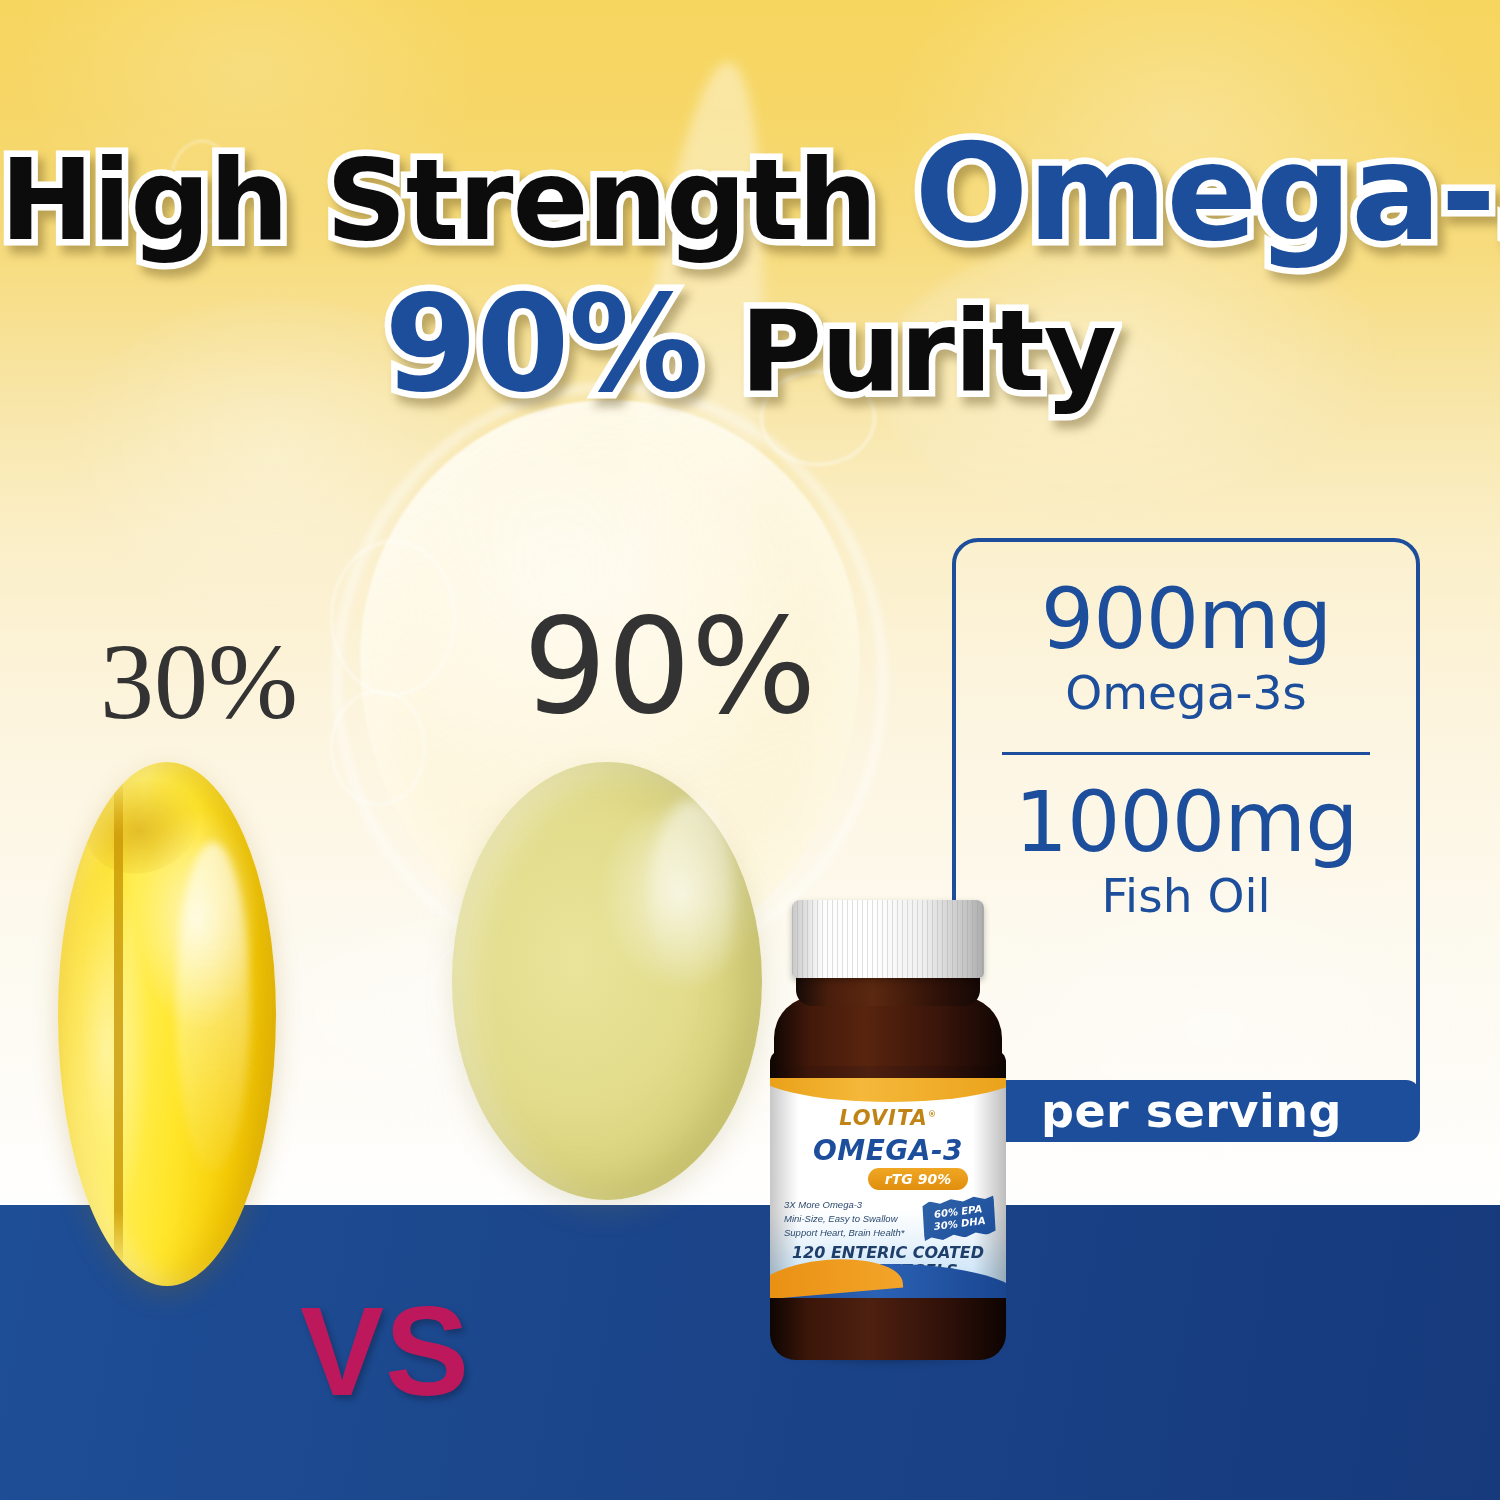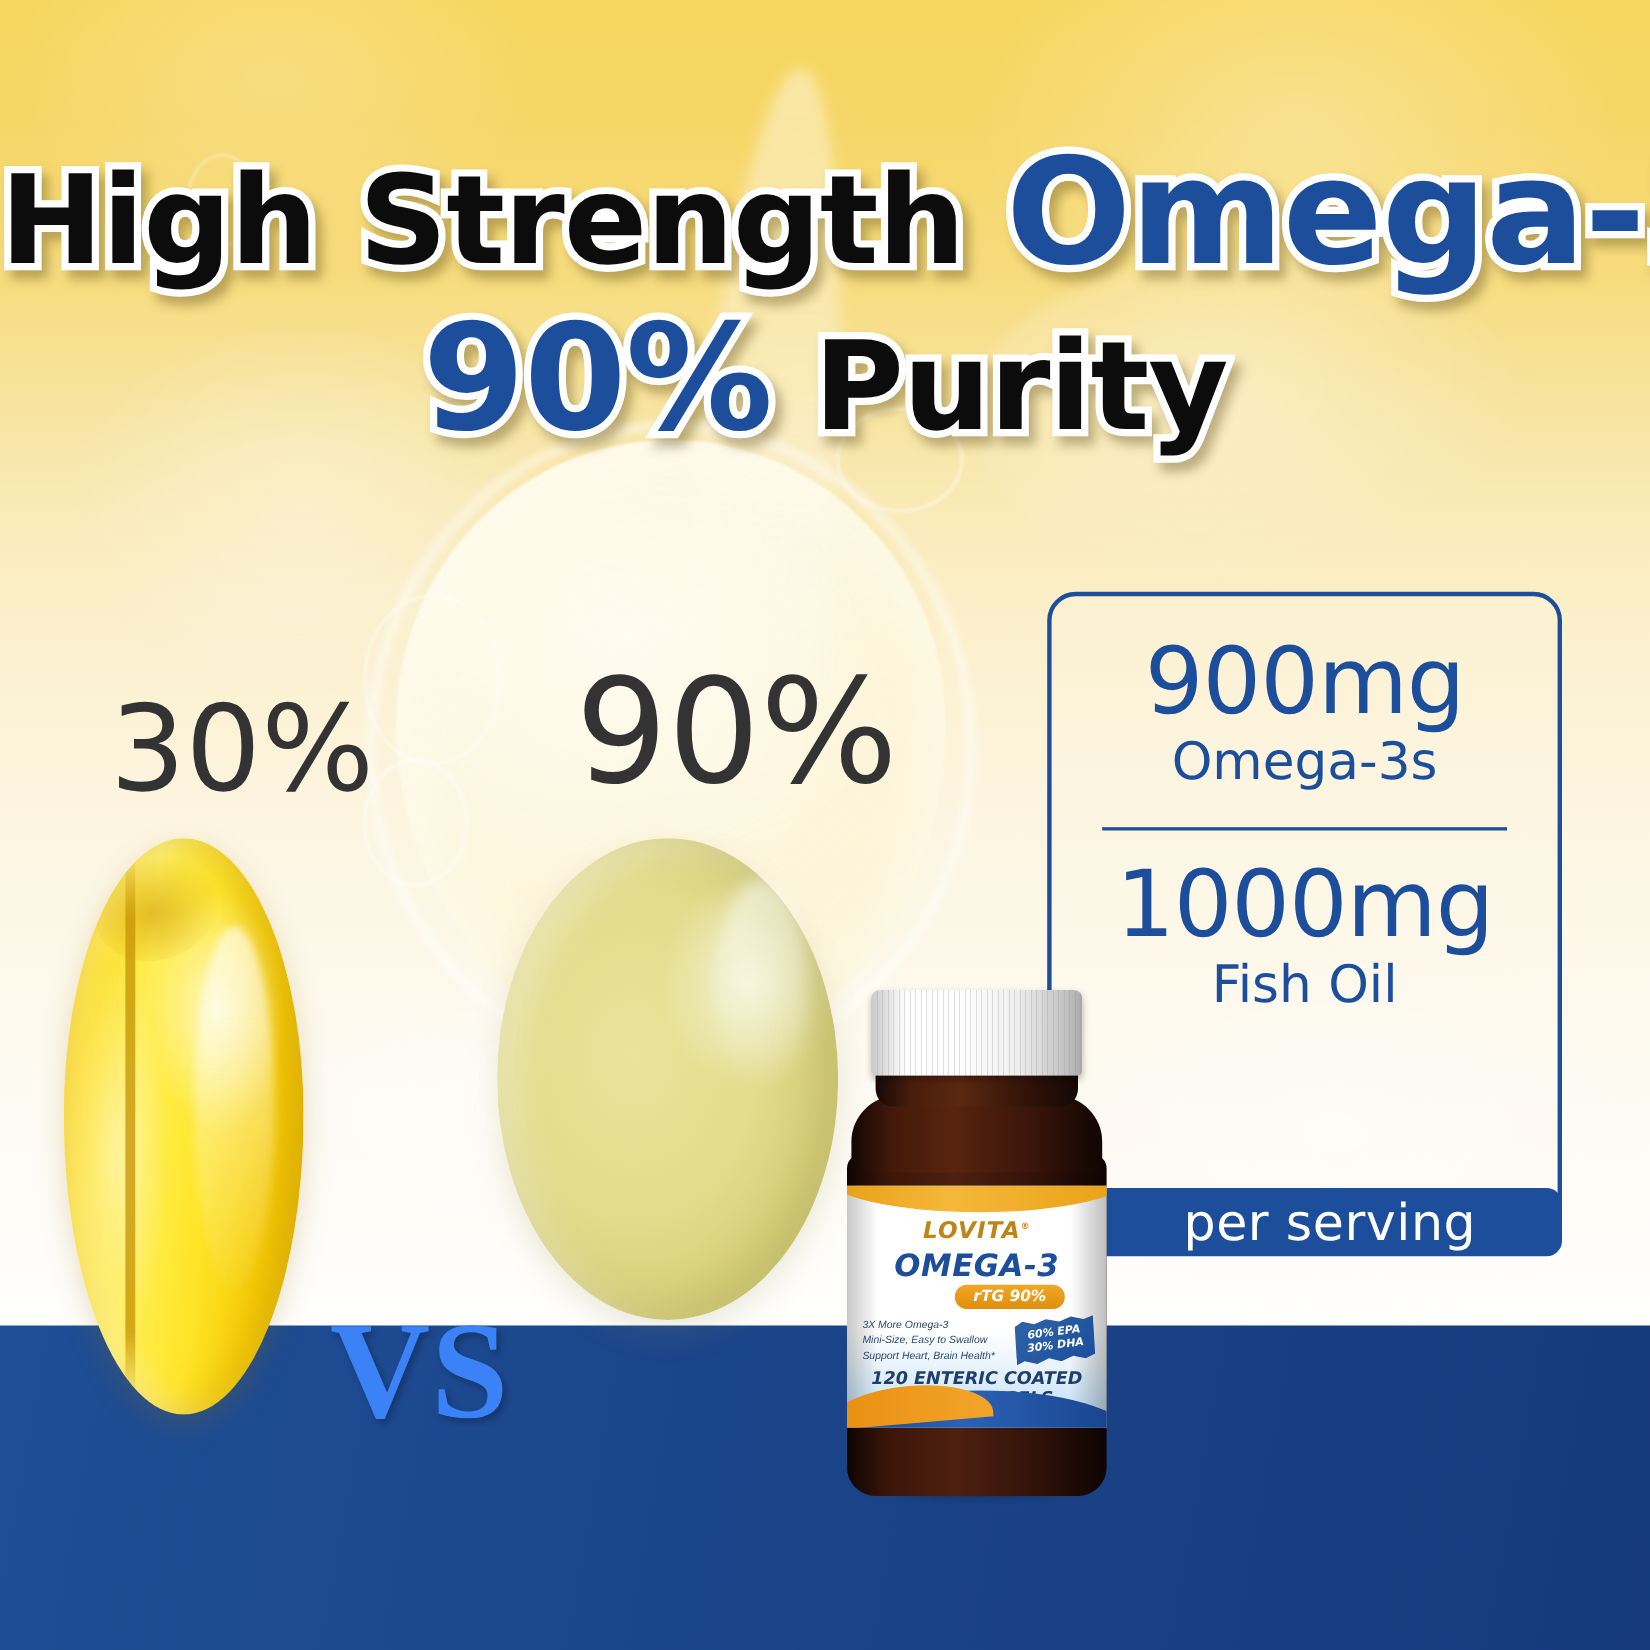--- a/index.html
+++ b/index.html
@@ -86,21 +86,21 @@
   }
   .hl-blk{color:#0C0C0C;}
   .hl-blu{color:#1C4E9C;}
   .hl-big{font-size:134px;}
 
   
   .pct{
     position:absolute;color:#333333;font-weight:normal;
     font-family:"DejaVu Sans", sans-serif;line-height:1;
   }
-  .pct30{left:100px;top:628px;font-size:108px;}
+  .pct30{left:100px;top:628px;font-size:108px;font-family:Liberation Serif, serif;}
   .pct90{left:523px;top:600px;font-size:132px;}
 
   
   .gel30{
     position:absolute;left:58px;top:762px;width:218px;height:524px;
     border-radius:50% / 48% 48% 52% 52%;
     background:
       radial-gradient(ellipse 46% 34% at 64% 30%, rgba(255,255,255,.72), rgba(255,255,255,0) 62%),
       radial-gradient(ellipse 30% 50% at 22% 55%, rgba(255,245,170,.85), rgba(255,245,170,0) 70%),
       linear-gradient(95deg,#F2C500 0%, #FCDC1A 14%, #FFEE55 34%, #FFE62B 56%, #F7CE06 78%, #E5B400 100%);
@@ -140,23 +140,23 @@
       0 12px 28px rgba(150,140,70,.18);
   }
   .gel90-glare{
     position:absolute;left:650px;top:800px;width:84px;height:190px;border-radius:50%;
     background:linear-gradient(180deg, rgba(255,255,255,.55), rgba(255,255,255,0));
     filter:blur(7px);
   }
 
   
   .vs{
-    position:absolute;left:300px;top:1184px;
-    color:#3b82f6;font-size:126px;font-weight:bold;letter-spacing:1px;
-    font-family:Liberation Serif, serif;line-height:1;
+    position:absolute;left:300px;top:1289px;
+    color:#be185d;font-size:126px;font-weight:bold;letter-spacing:1px;
+    font-family:Liberation Sans, sans-serif;line-height:1;
     text-shadow:3px 4px 6px rgba(0,0,0,.25);
   }
 
   
   .card{
     position:absolute;left:952px;top:538px;width:468px;height:580px;
     border:4px solid #1C4E9C;border-radius:26px;
     background:rgba(255,252,240,.18);
     box-sizing:border-box;
     padding-left:12px;
@@ -177,21 +177,21 @@
   .card-div{
     width:368px;height:3px;background:#1C4E9C;margin:34px 0 26px 0;
   }
   .banner{
     position:absolute;left:894px;top:1080px;width:526px;height:62px;
     background:#1C4E9C;border-radius:0 14px 14px 0;
     display:flex;align-items:center;justify-content:flex-end;
     padding-right:78px;box-sizing:border-box;
   }
   .banner span{
-    color:#fff;font-size:46px;font-weight:normal;letter-spacing:.5px;
+    color:#fff;font-size:46px;font-weight:bold;letter-spacing:.5px;
     font-family:"DejaVu Sans", sans-serif;
   }
 
   
   .bottle{position:absolute;left:766px;top:900px;width:242px;height:460px;}
   .cap{
     position:absolute;left:26px;top:0;width:192px;height:78px;
     border-radius:8px 8px 5px 5px;
     background:
       repeating-linear-gradient(90deg, rgba(150,150,150,.30) 0px, rgba(150,150,150,.30) 1px, rgba(255,255,255,0) 1px, rgba(255,255,255,0) 5px),

